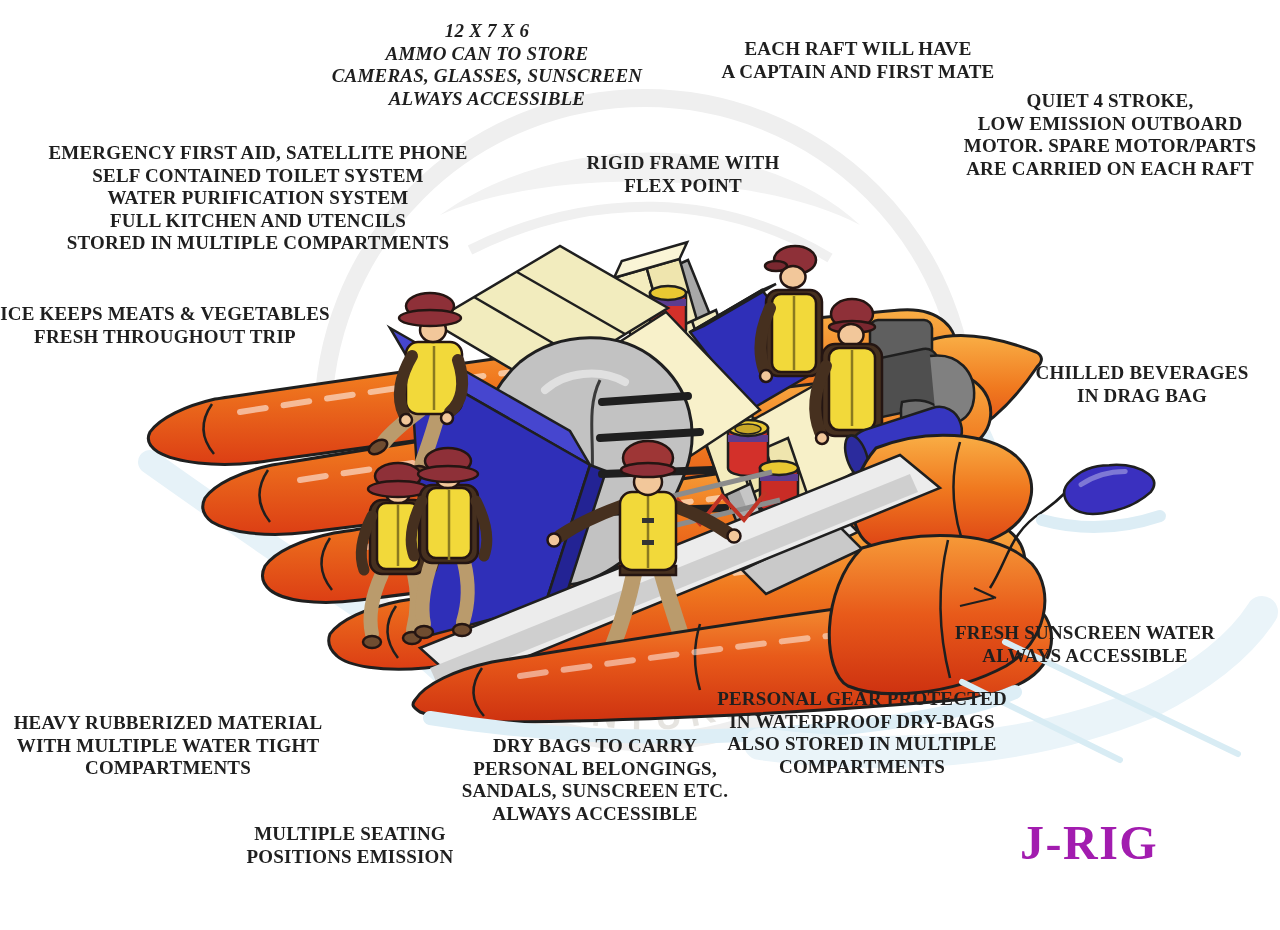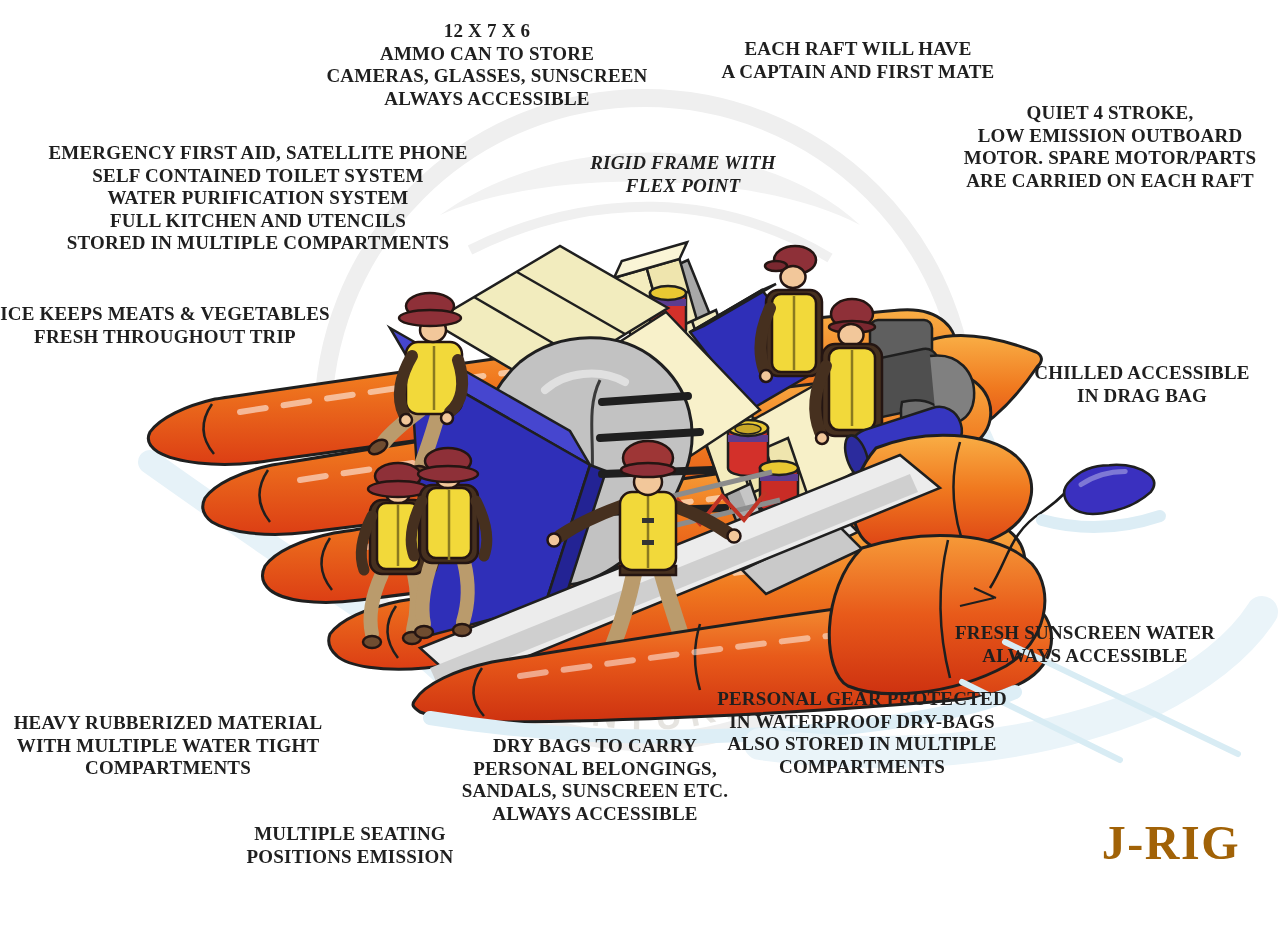--- a/index.html
+++ b/index.html
@@ -2,22 +2,22 @@
 <html><head>
 <meta charset="utf-8">
 <style>
   html,body{margin:0;padding:0;background:#ffffff;}
   #canvas{position:relative;width:1280px;height:930px;background:#ffffff;overflow:hidden;
           font-family:"Liberation Serif", serif;}
   #art{position:absolute;left:0;top:0;width:1280px;height:930px;}
   .label{position:absolute;white-space:pre-line;text-align:center;color:#1f1f1f;
          font-weight:bold;font-size:19px;line-height:22.5px;letter-spacing:.2px;
          font-family:"Liberation Serif", serif;}
-  .title{position:absolute;color:#a16207;font-weight:bold;font-size:48px;line-height:50px;
-         letter-spacing:1.5px;text-align:right;font-family:"Liberation Serif", serif;}
+  .title{position:absolute;color:#a21caf;font-weight:bold;font-size:48px;line-height:50px;
+         letter-spacing:1.5px;text-align:left;font-family:"Liberation Serif", serif;}
 </style>
 </head>
 <body>
 
 <div id="canvas">
 
 <svg id="art" viewBox="0 0 1280 930">
   <defs>
     <linearGradient id="tg" x1="0" y1="0" x2="0" y2="1">
       <stop offset="0" stop-color="#F9AE45"></stop>
@@ -275,40 +275,40 @@
     </g>
   </g>
 
   <g fill="none" stroke-linecap="round">
     <path d="M430,718 Q600,746 800,732 Q950,720 1015,692" stroke="#ddeef6" stroke-width="14"></path>
     <path d="M760,744 Q980,772 1150,702 Q1230,662 1262,612" stroke="#eaf4f9" stroke-width="32"></path>
     <path d="M1005,642 L1238,754 M962,682 L1120,760" stroke="#d8ecf4" stroke-width="6"></path>
   </g>
 </svg>
 
-<div class="label" style="left:287px;top:20px;width:400px;">12 X 7 X 6
+<div class="label" style="left:287px;top:20px;width:400px;font-style:italic;">12 X 7 X 6
 AMMO CAN TO STORE
 CAMERAS, GLASSES, SUNSCREEN
 ALWAYS ACCESSIBLE</div>
 <div class="label" style="left:688px;top:38px;width:340px;">EACH RAFT WILL HAVE
 A CAPTAIN AND FIRST MATE</div>
 <div class="label" style="left:38px;top:142px;width:440px;">EMERGENCY FIRST AID, SATELLITE PHONE
 SELF CONTAINED TOILET SYSTEM
 WATER PURIFICATION SYSTEM
 FULL KITCHEN AND UTENCILS
 STORED IN MULTIPLE COMPARTMENTS</div>
-<div class="label" style="left:945px;top:102px;width:330px;">QUIET 4 STROKE,
+<div class="label" style="left:945px;top:90px;width:330px;">QUIET 4 STROKE,
 LOW EMISSION OUTBOARD
 MOTOR. SPARE MOTOR/PARTS
 ARE CARRIED ON EACH RAFT</div>
-<div class="label" style="left:533px;top:152px;width:300px;font-style:italic;">RIGID FRAME WITH
+<div class="label" style="left:533px;top:152px;width:300px;">RIGID FRAME WITH
 FLEX POINT</div>
 <div class="label" style="left:0px;top:287px;width:330px;margin-top:16px;">ICE KEEPS MEATS &amp; VEGETABLES
 FRESH THROUGHOUT TRIP</div>
-<div class="label" style="left:1012px;top:362px;width:260px;">CHILLED ACCESSIBLE
+<div class="label" style="left:1012px;top:362px;width:260px;">CHILLED BEVERAGES
 IN DRAG BAG</div>
 <div class="label" style="left:935px;top:622px;width:300px;">FRESH SUNSCREEN WATER
 ALWAYS ACCESSIBLE</div>
 <div class="label" style="left:3px;top:712px;width:330px;">HEAVY RUBBERIZED MATERIAL
 WITH MULTIPLE WATER TIGHT
 COMPARTMENTS</div>
 <div class="label" style="left:435px;top:735px;width:320px;">DRY BAGS TO CARRY
 PERSONAL BELONGINGS,
 SANDALS, SUNSCREEN ETC.
 ALWAYS ACCESSIBLE</div>

